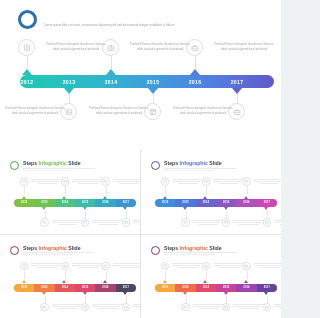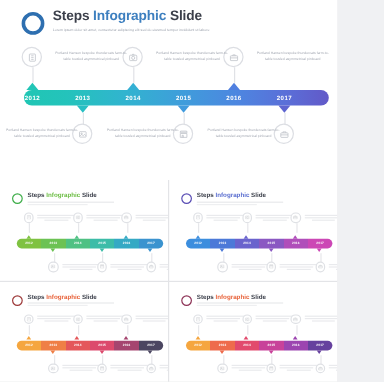--- a/index.html
+++ b/index.html
@@ -136,21 +136,20 @@
 </head>
 <body>
 
 <div class="page">
 
   <div class="hero">
     <div class="hero-inner">
 
       <div class="logo-ring"></div>
 
-      <div class="title"><span>Steps </span><span class="hl">Infographic</span><span class="w3"> Slide</span></div>
 
       <div class="subtitle">Lorem ipsum dolor sit amet, consectetur adipiscing elit sed do eiusmod tempor incididunt ut labore</div>
 
       <div class="bar"></div>
 
       <div class="yr" style="left:4px">2012</div>
       <div class="yr" style="left:46px">2013</div>
       <div class="yr" style="left:88px">2014</div>
       <div class="yr" style="left:130px">2015</div>
       <div class="yr" style="left:172px">2016</div>

